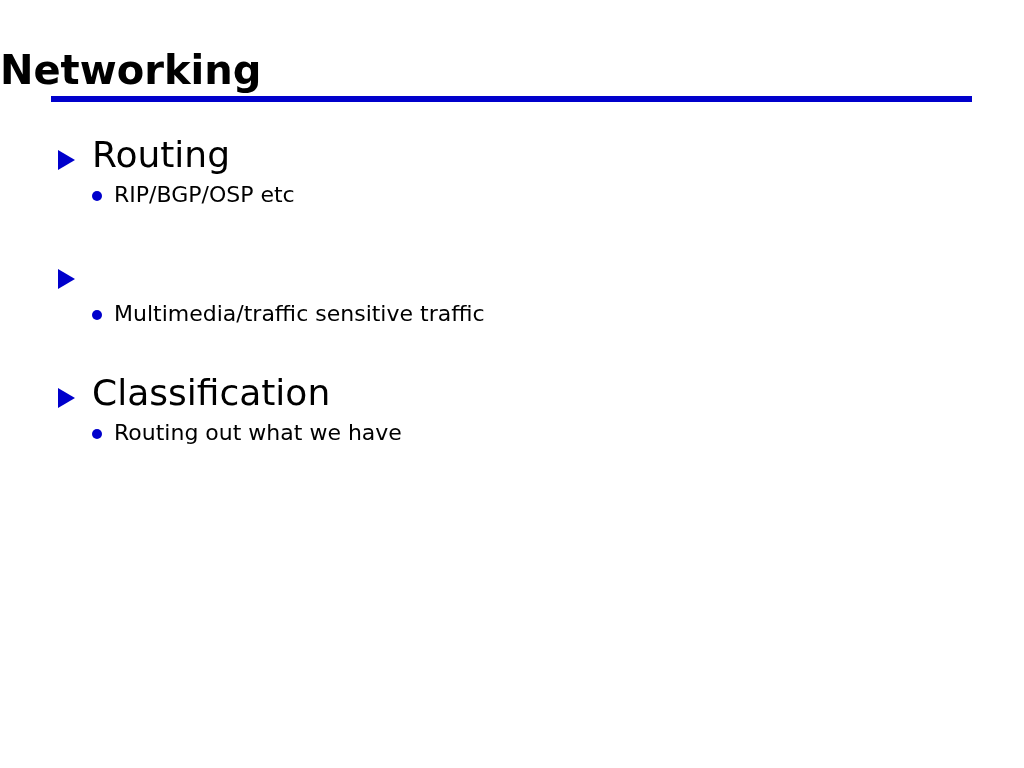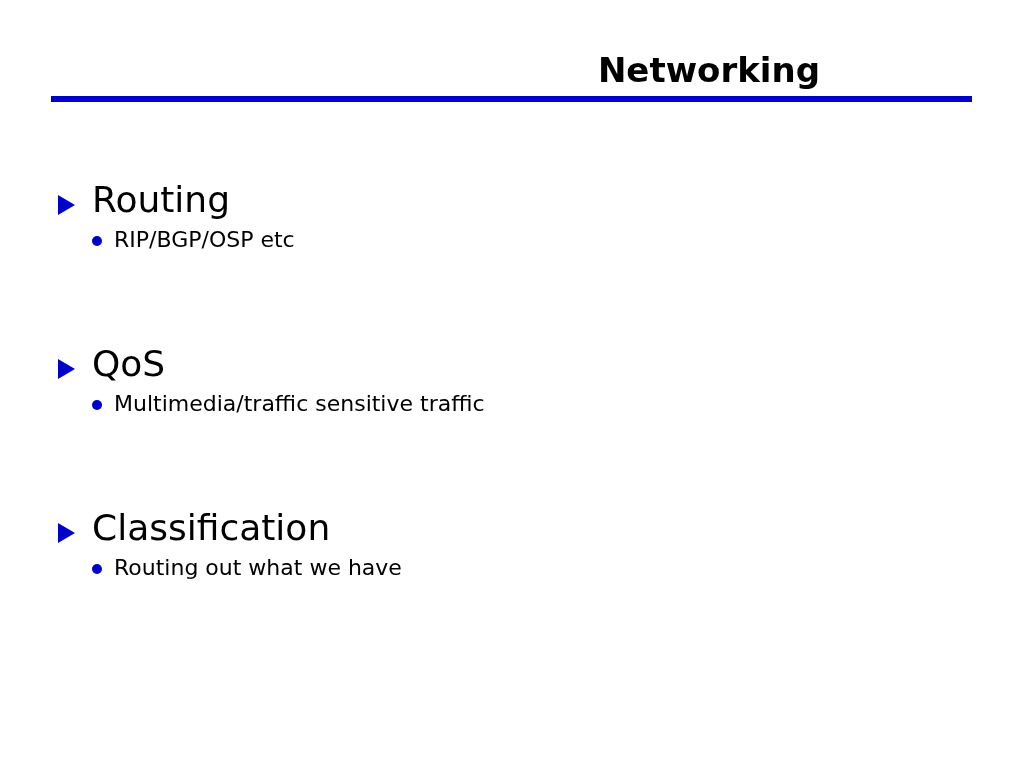--- a/index.html
+++ b/index.html
@@ -24,24 +24,24 @@
     height: 768px;
     background: #ffffff;
   }
 
   
   .slide-title {
     position: absolute;
     left: 0;
     top: 50px;
     width: 820px;
-    text-align: right;
+    text-align: left;
     font-family: "DejaVu Sans", sans-serif;
     font-weight: bold;
-    font-size: 34px;
+    font-size: 40px;
     line-height: 40px;
     letter-spacing: 0px;
     color: #000000;
     white-space: nowrap;
   }
 
   .title-rule {
     position: absolute;
     left: 51px;
     top: 96px;
@@ -54,21 +54,20 @@
   .body-outline {
     position: absolute;
     left: 0;
     top: 132px;
     width: 1024px;
   }
 
   .group {
     position: relative;
     height: 119px;
-    margin-top: 45px;
   }
 
   
   .l1 {
     position: relative;
     height: 48px;
     padding-left: 58px;
     display: block;
   }
   .l1-marker {
@@ -136,21 +135,20 @@
       </div>
       <div class="l2">
         <span class="l2-marker"></span>
         <span class="l2-text">RIP/BGP/OSP etc</span>
       </div>
     </div>
 
     <div class="group">
       <div class="l1">
         <span class="l1-marker"></span>
-        <span class="l1-text">QoS</span>
       </div>
       <div class="l2">
         <span class="l2-marker"></span>
         <span class="l2-text">Multimedia/traffic sensitive traffic</span>
       </div>
     </div>
 
     <div class="group">
       <div class="l1">
         <span class="l1-marker"></span>

